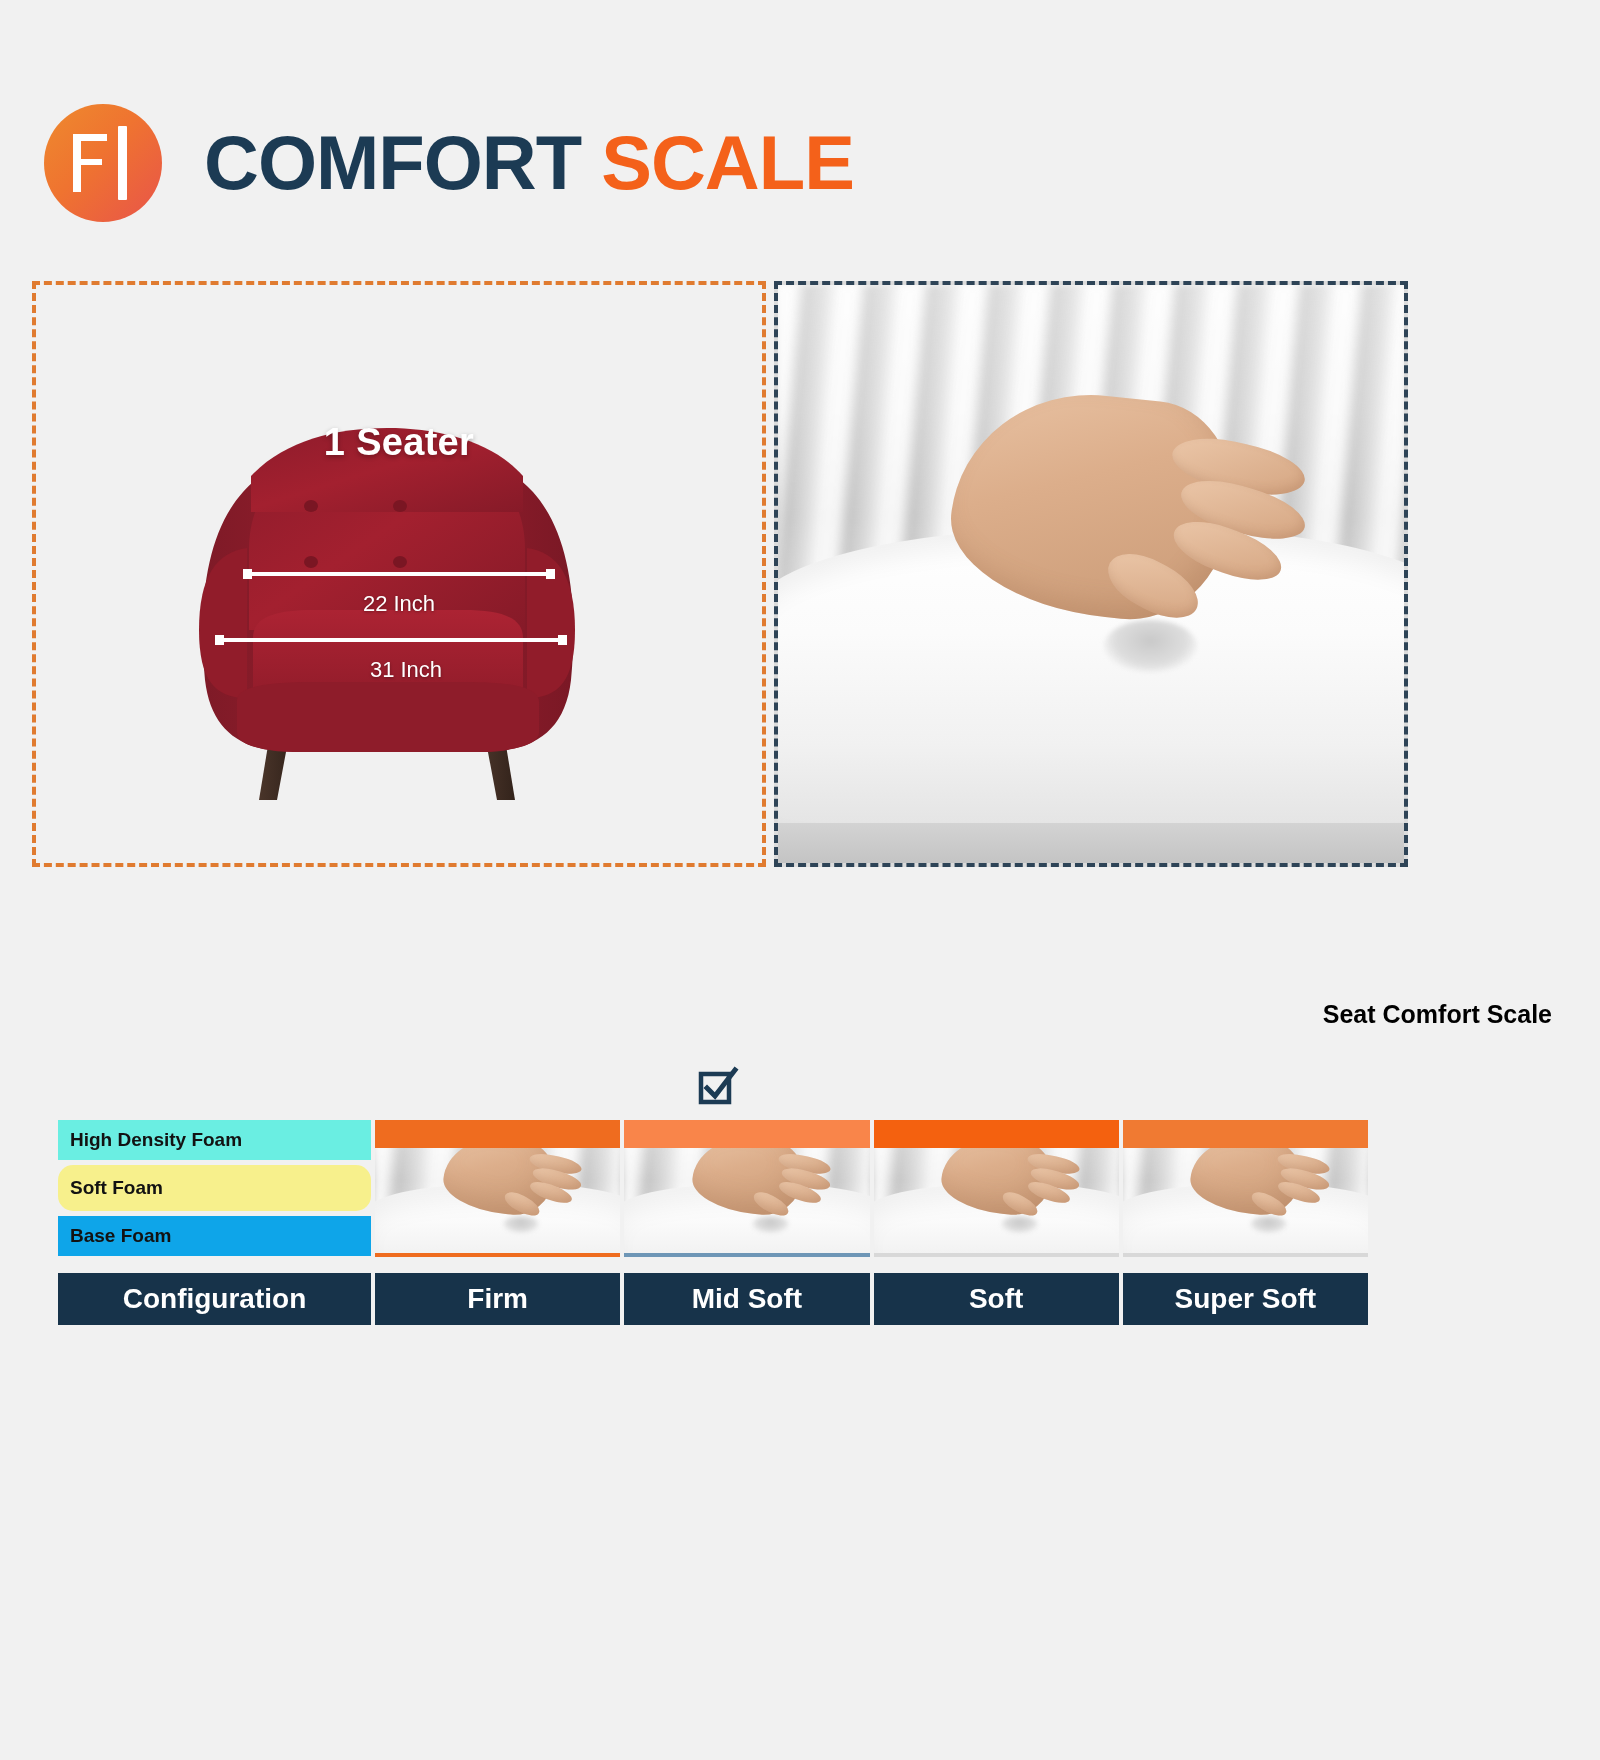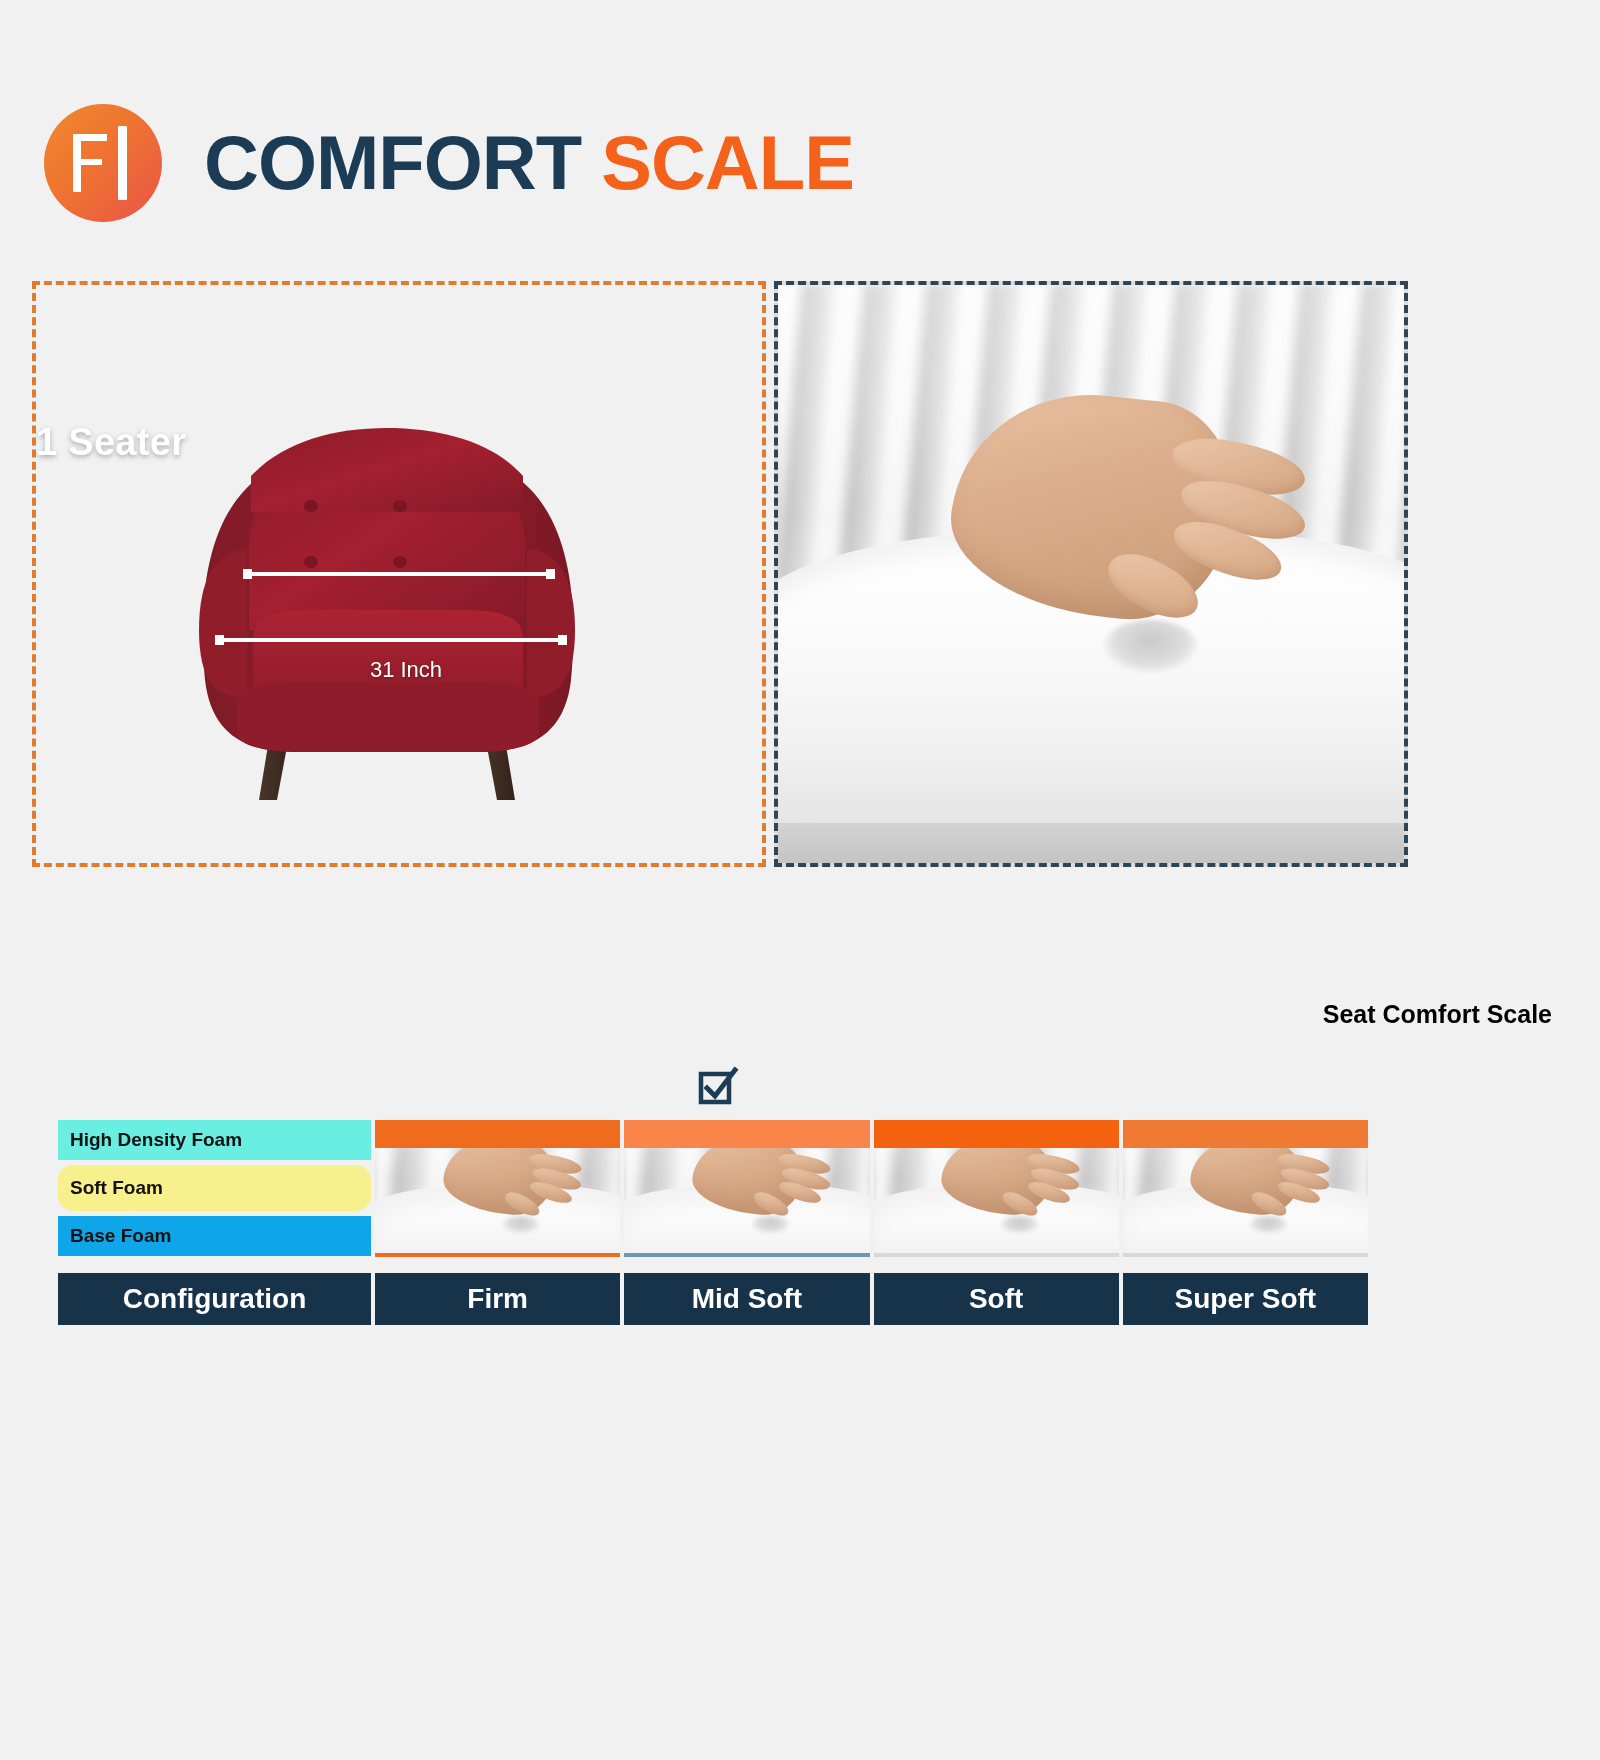--- a/index.html
+++ b/index.html
@@ -51,21 +51,21 @@
 
   
   .chair-wrap { position:absolute; left:0; top:0; width:100%; height:100%; }
   .chair-svg { position:absolute; left:145px; top:95px; }
   .dim-label {
     position:absolute; color:#fff; font-size:22px; font-weight:500;
     text-shadow:0 1px 3px rgba(0,0,0,.35);
     white-space:nowrap;
   }
   .seat-label {
-    position:absolute; left:0; width:100%; top:136px; text-align:left;
+    position:absolute; left:0; width:100%; top:136px; text-align:center;
     color:#fff; font-size:38px; font-weight:600; letter-spacing:.3px;
     text-shadow:0 2px 5px rgba(0,0,0,.3);
   }
   .dimline { position:absolute; height:4px; background:#fff; border-radius:1px; }
   .dimline::before, .dimline::after {
     content:""; position:absolute; top:-3px; width:9px; height:10px; background:#fff;
   }
   .dimline::before { left:-1px; }
   .dimline::after { right:-1px; }
 
@@ -220,20 +220,21 @@
 
         <ellipse cx="130" cy="126" rx="7" ry="6" fill="#7a1623"></ellipse>
         <ellipse cx="219" cy="126" rx="7" ry="6" fill="#7a1623"></ellipse>
         <ellipse cx="130" cy="182" rx="7" ry="6" fill="#7a1623"></ellipse>
         <ellipse cx="219" cy="182" rx="7" ry="6" fill="#7a1623"></ellipse>
       </svg>
 
       <div class="seat-label">1 Seater</div>
 
       <div class="dimline" style="left:208px; top:287px; width:310px;"></div>
+      <div class="dim-label" style="left:0; width:100%; text-align:center; top:306px;">22 Inch</div>
 
       <div class="dimline" style="left:180px; top:353px; width:350px;"></div>
       <div class="dim-label" style="left:7px; width:100%; text-align:center; top:372px;">31 Inch</div>
     </div>
   </div>
 
   <div class="panel-right">
     <div class="foam-photo">
       <div class="fp-bg"></div>
       <div class="fp-curtain"></div>

